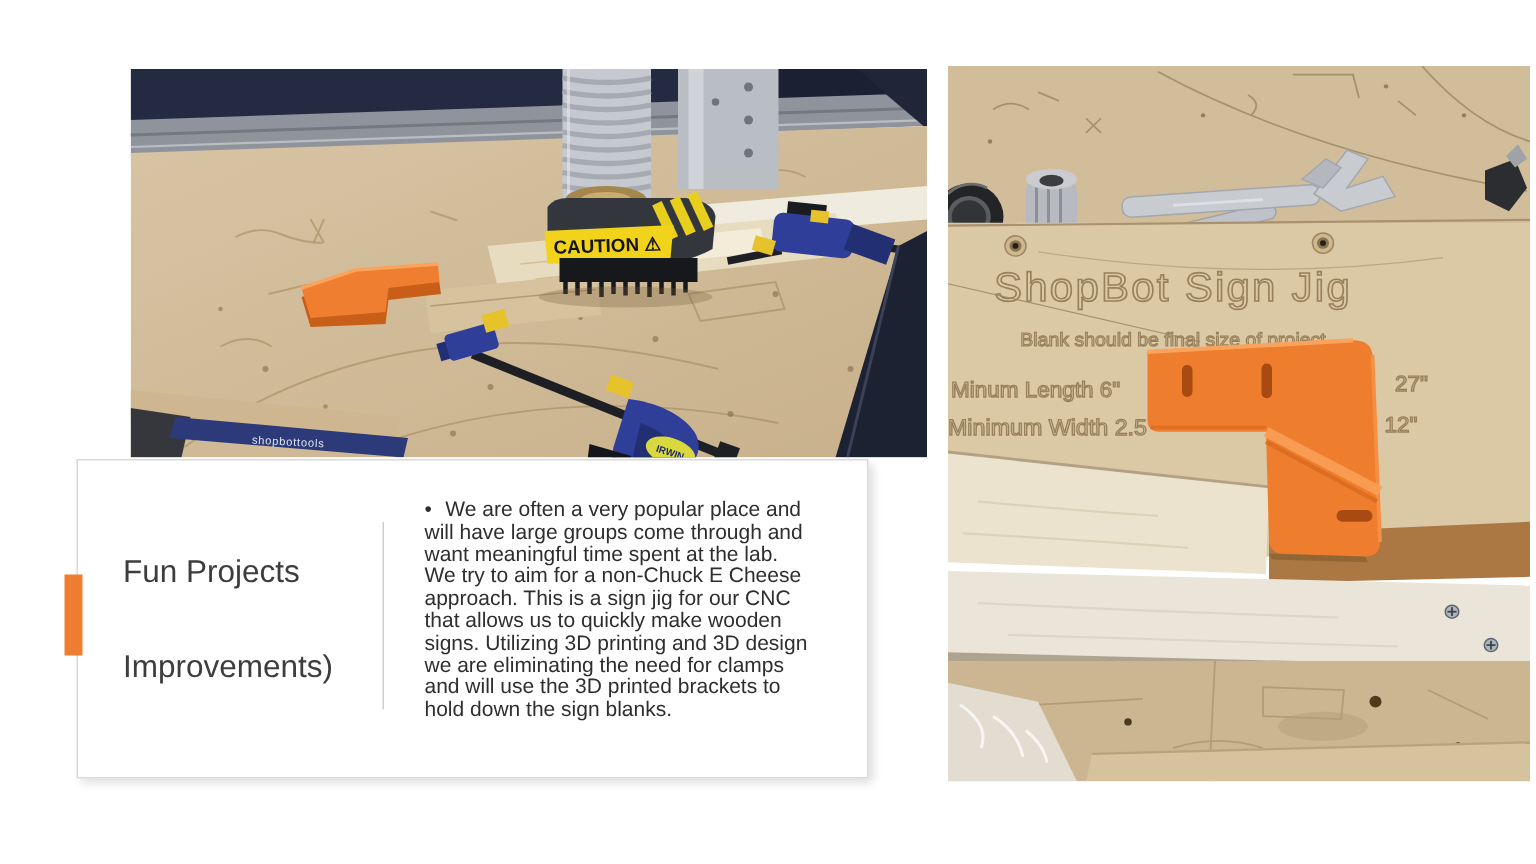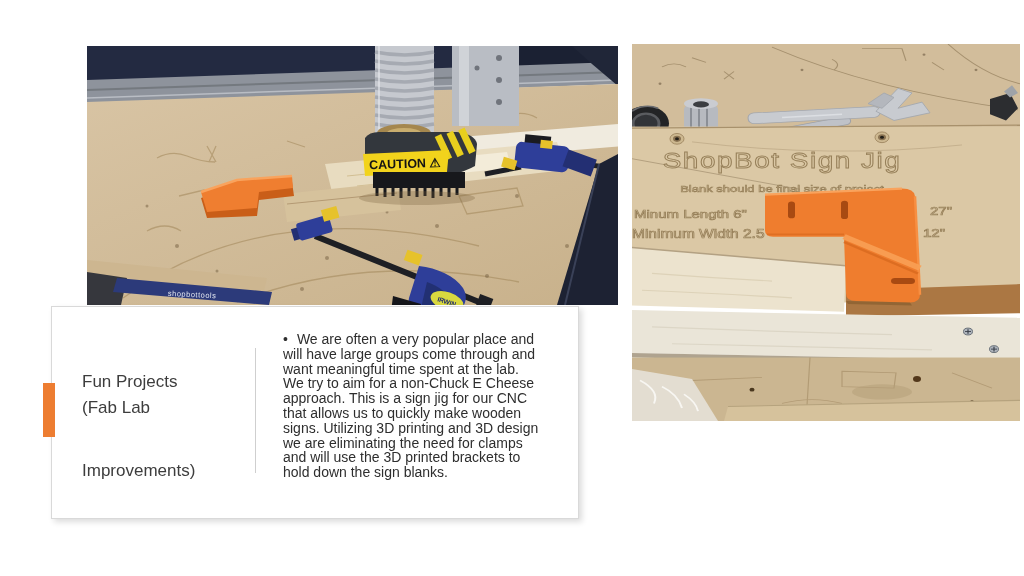--- a/index.html
+++ b/index.html
@@ -3,34 +3,34 @@
 <meta charset="utf-8">
 <style>
   html,body{margin:0;padding:0;}
   body{
     width:1024px;height:576px;position:relative;overflow:hidden;
     background:#ffffff;font-family:"Liberation Sans",sans-serif;
   }
   .photo{position:absolute;overflow:hidden;}
   .photo svg{display:block;width:100%;height:100%;}
   #photo-cnc{left:47px;top:30px;width:531px;height:259px;}
-  #photo-jig{left:592px;top:28px;width:388px;height:377px;}
+  #photo-jig{left:592px;top:28px;width:388px;height:477px;}
 
   #content-box{
     position:absolute;left:51px;top:306px;width:526px;height:211px;
     background:#ffffff;border:1px solid #d9d9d9;
     box-shadow:3px 3px 6px rgba(0,0,0,0.14);
   }
   #accent-bar{
     position:absolute;left:43px;top:383px;width:12px;height:54px;
     background:#ED7D31;z-index:5;
   }
   #slide-title{
     position:absolute;left:30px;top:62px;width:170px;
-    font-size:17px;line-height:26px;color:#3d3d3d;font-weight:400;
+    font-size:21px;line-height:26px;color:#3d3d3d;font-weight:400;
   }
   #title-divider{
     position:absolute;left:203px;top:41px;width:1px;height:125px;
     background:#cfcfcf;
   }
   #body-text{
     position:absolute;left:231px;top:25px;width:256px;
     font-size:14px;line-height:14.8px;color:#2e2e2e;
   }
   .bullet{margin-right:9px;}
@@ -333,20 +333,19 @@
 
   <polygon points="96,474 388,466 388,493 92,493" fill="#d6c29c"></polygon>
   <polyline points="96,474 388,466" fill="none" stroke="#b6a37e" stroke-width="1.5"></polyline>
 </svg>
 </figure>
 
 <div id="accent-bar"></div>
 <section id="content-box">
   <h1 id="slide-title" style="margin:0;font-weight:400;">
     <span style="display:block;">Fun Projects</span>
-    <span style="display:block;">(Fab Lab</span>
     <span style="display:block;margin-top:37px;">Improvements)</span>
   </h1>
   <div id="title-divider"></div>
   <p id="body-text" style="margin:0;">
     <span class="bullet">•</span><span>We are often a very popular place and will have large groups come through and want meaningful time spent at the lab. We try to aim for a non-Chuck E Cheese approach. This is a sign jig for our CNC that allows us to quickly make wooden signs. Utilizing 3D printing and 3D design we are eliminating the need for clamps and will use the 3D printed brackets to hold down the sign blanks.</span>
   </p>
 </section>
 
 </body></html>

